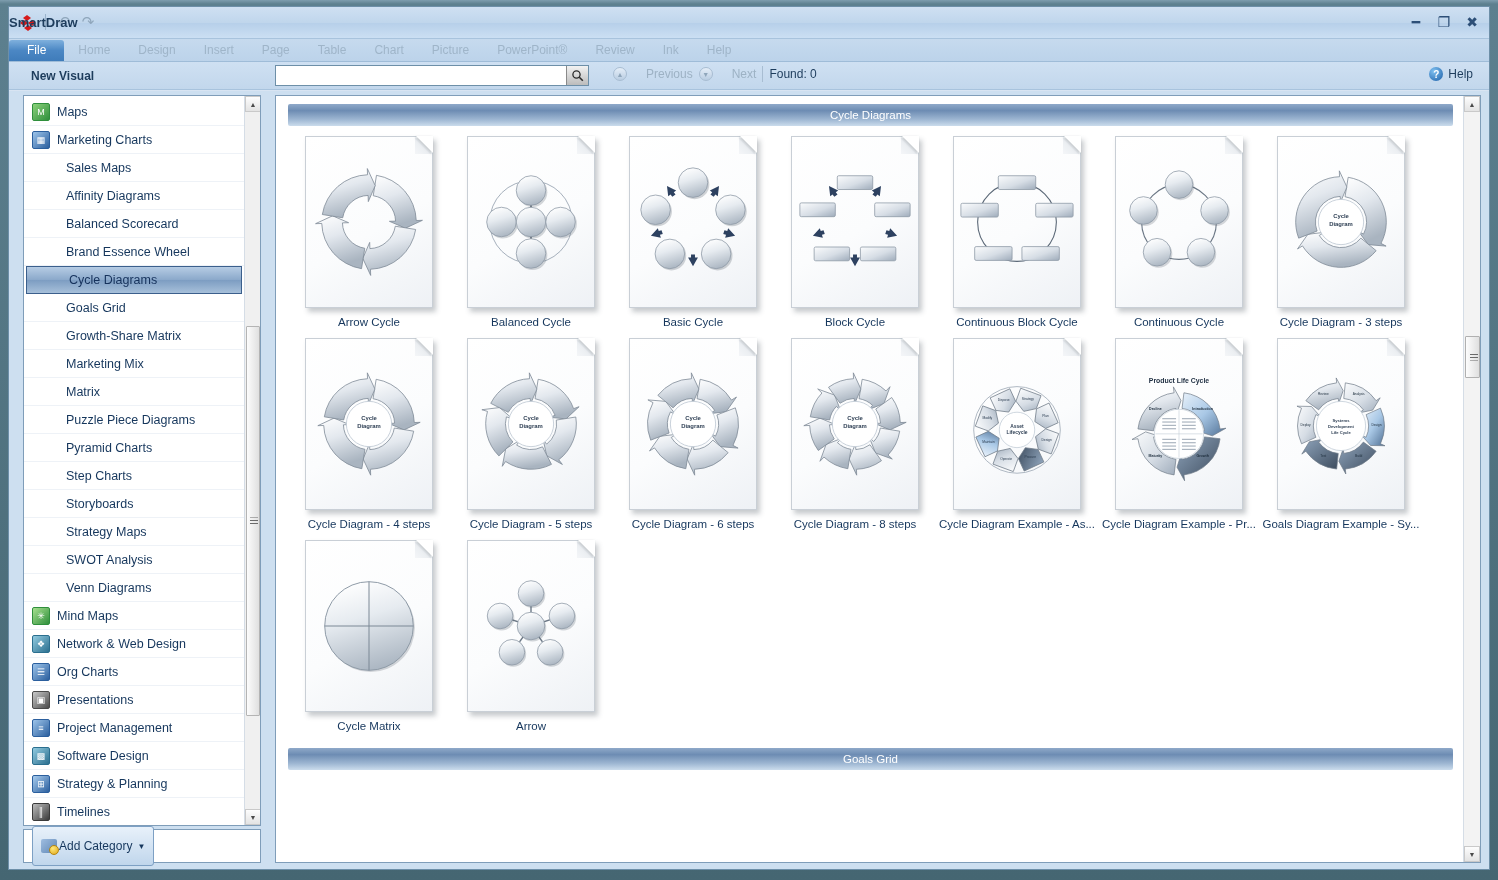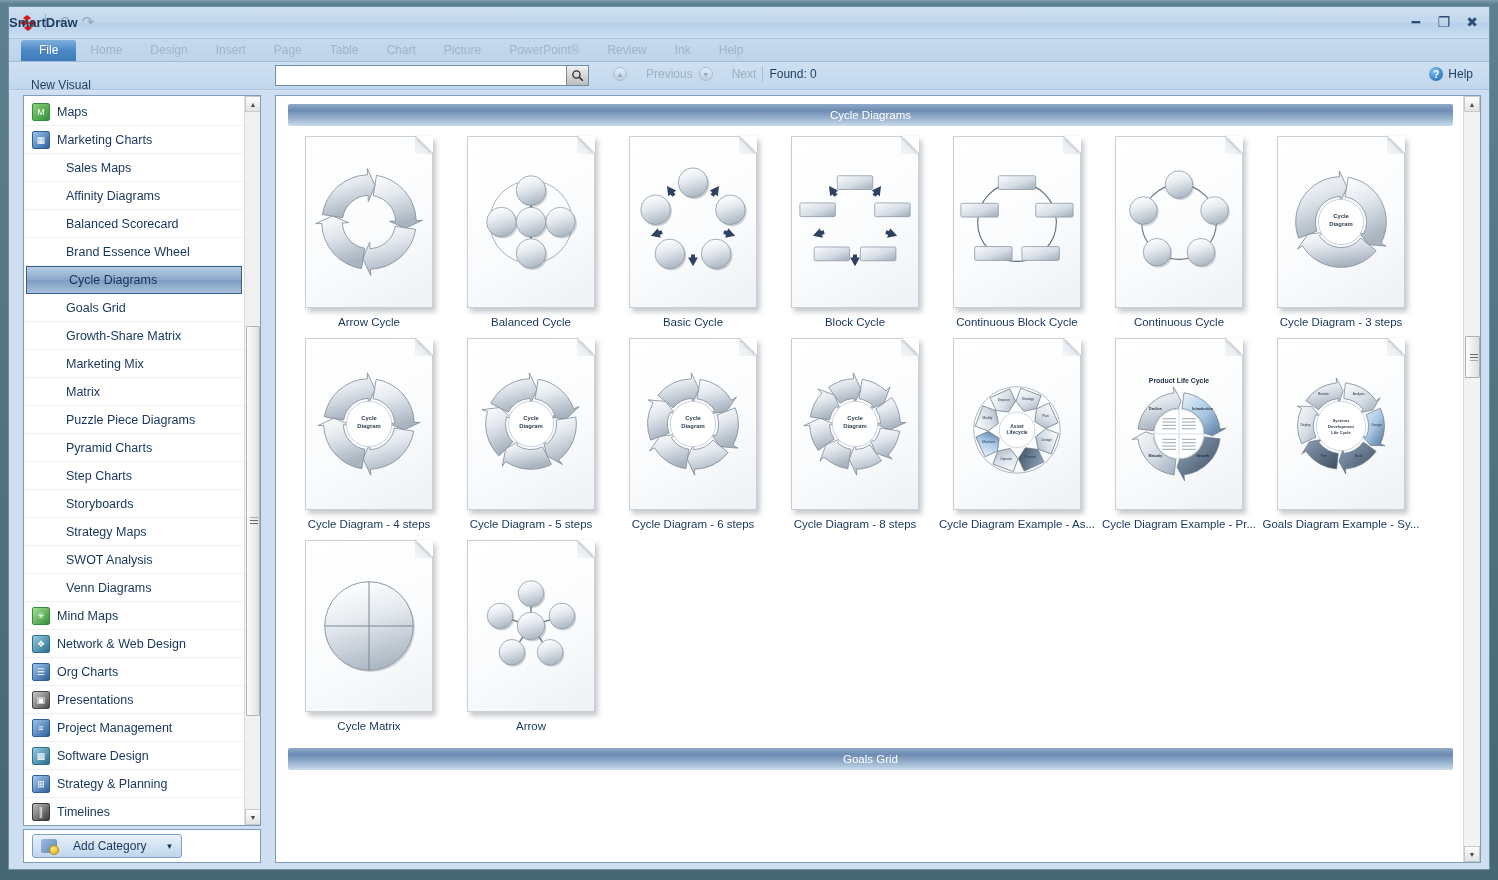--- a/index.html
+++ b/index.html
@@ -52,21 +52,20 @@
     position: absolute; right: 8px; top: 7px;
     display: flex; gap: 10px; align-items: center;
   }
   .win-btn { color: #2d4f77; font-size: 14px; width: 18px; text-align: center; line-height: 16px; }
 
   
   #ribbon-tabs {
     height: 23px;
     background: linear-gradient(to bottom, #c6daee 0%, #bcd3ea 100%);
     display: flex; align-items: flex-end;
-    padding-left: 12px;
     border-bottom: 1px solid #9fbcd8;
   }
   .rtab {
     height: 21px; line-height: 21px;
     padding: 0 14px;
     font-size: 12px; color: #9fb5c9;
     white-space: nowrap;
   }
   .rtab.active {
     background: linear-gradient(to bottom, #7fb0dd 0%, #4b87c4 50%, #3f7cba 100%);
@@ -78,22 +77,22 @@
 
   
   #cmd-bar {
     height: 28px;
     background: linear-gradient(to bottom, #cfe0f2 0%, #c2d7ec 100%);
     display: flex; align-items: center;
     position: relative;
     border-bottom: 1px solid #a8c3dd;
   }
   #newvisual-label {
-    position: absolute; left: 22px; top: 16px;
-    font-size: 12px; color: #1d3c5c;
+    position: absolute; left: 22px; top: 7px;
+    font-size: 12px; color: #1d3c5c; font-weight: bold;
   }
   #search-wrap {
     position: absolute; left: 266px; top: 3px;
     display: flex; height: 21px;
     border: 1px solid #6d8fa8;
     background: #fff;
   }
   #search-input {
     width: 290px; height: 19px;
     border: none; outline: none;
@@ -214,22 +213,22 @@
     background: repeating-linear-gradient(to bottom, #6a6a6a 0 1px, transparent 1px 3px);
   }
   #addcat-panel {
     height: 34px;
     background: #ffffff;
     border: 1px solid #7f9db9;
     display: flex; align-items: center;
     padding-left: 8px;
   }
   #addcat-btn {
-    height: 24px;
-    display: flex; align-items: center; gap: 16px;
+    height: 40px;
+    display: flex; align-items: center; gap: 2px;
     padding: 0 8px;
     background: linear-gradient(to bottom, #e8f1fa, #c0d6ec);
     border: 1px solid #7da0c4;
     border-radius: 3px;
     font-size: 12px; color: #15365c;
   }
   #addcat-ico {
     width: 16px; height: 14px;
     background: linear-gradient(135deg, #9fbde0, #5f87b5);
     border-radius: 2px; position: relative;

